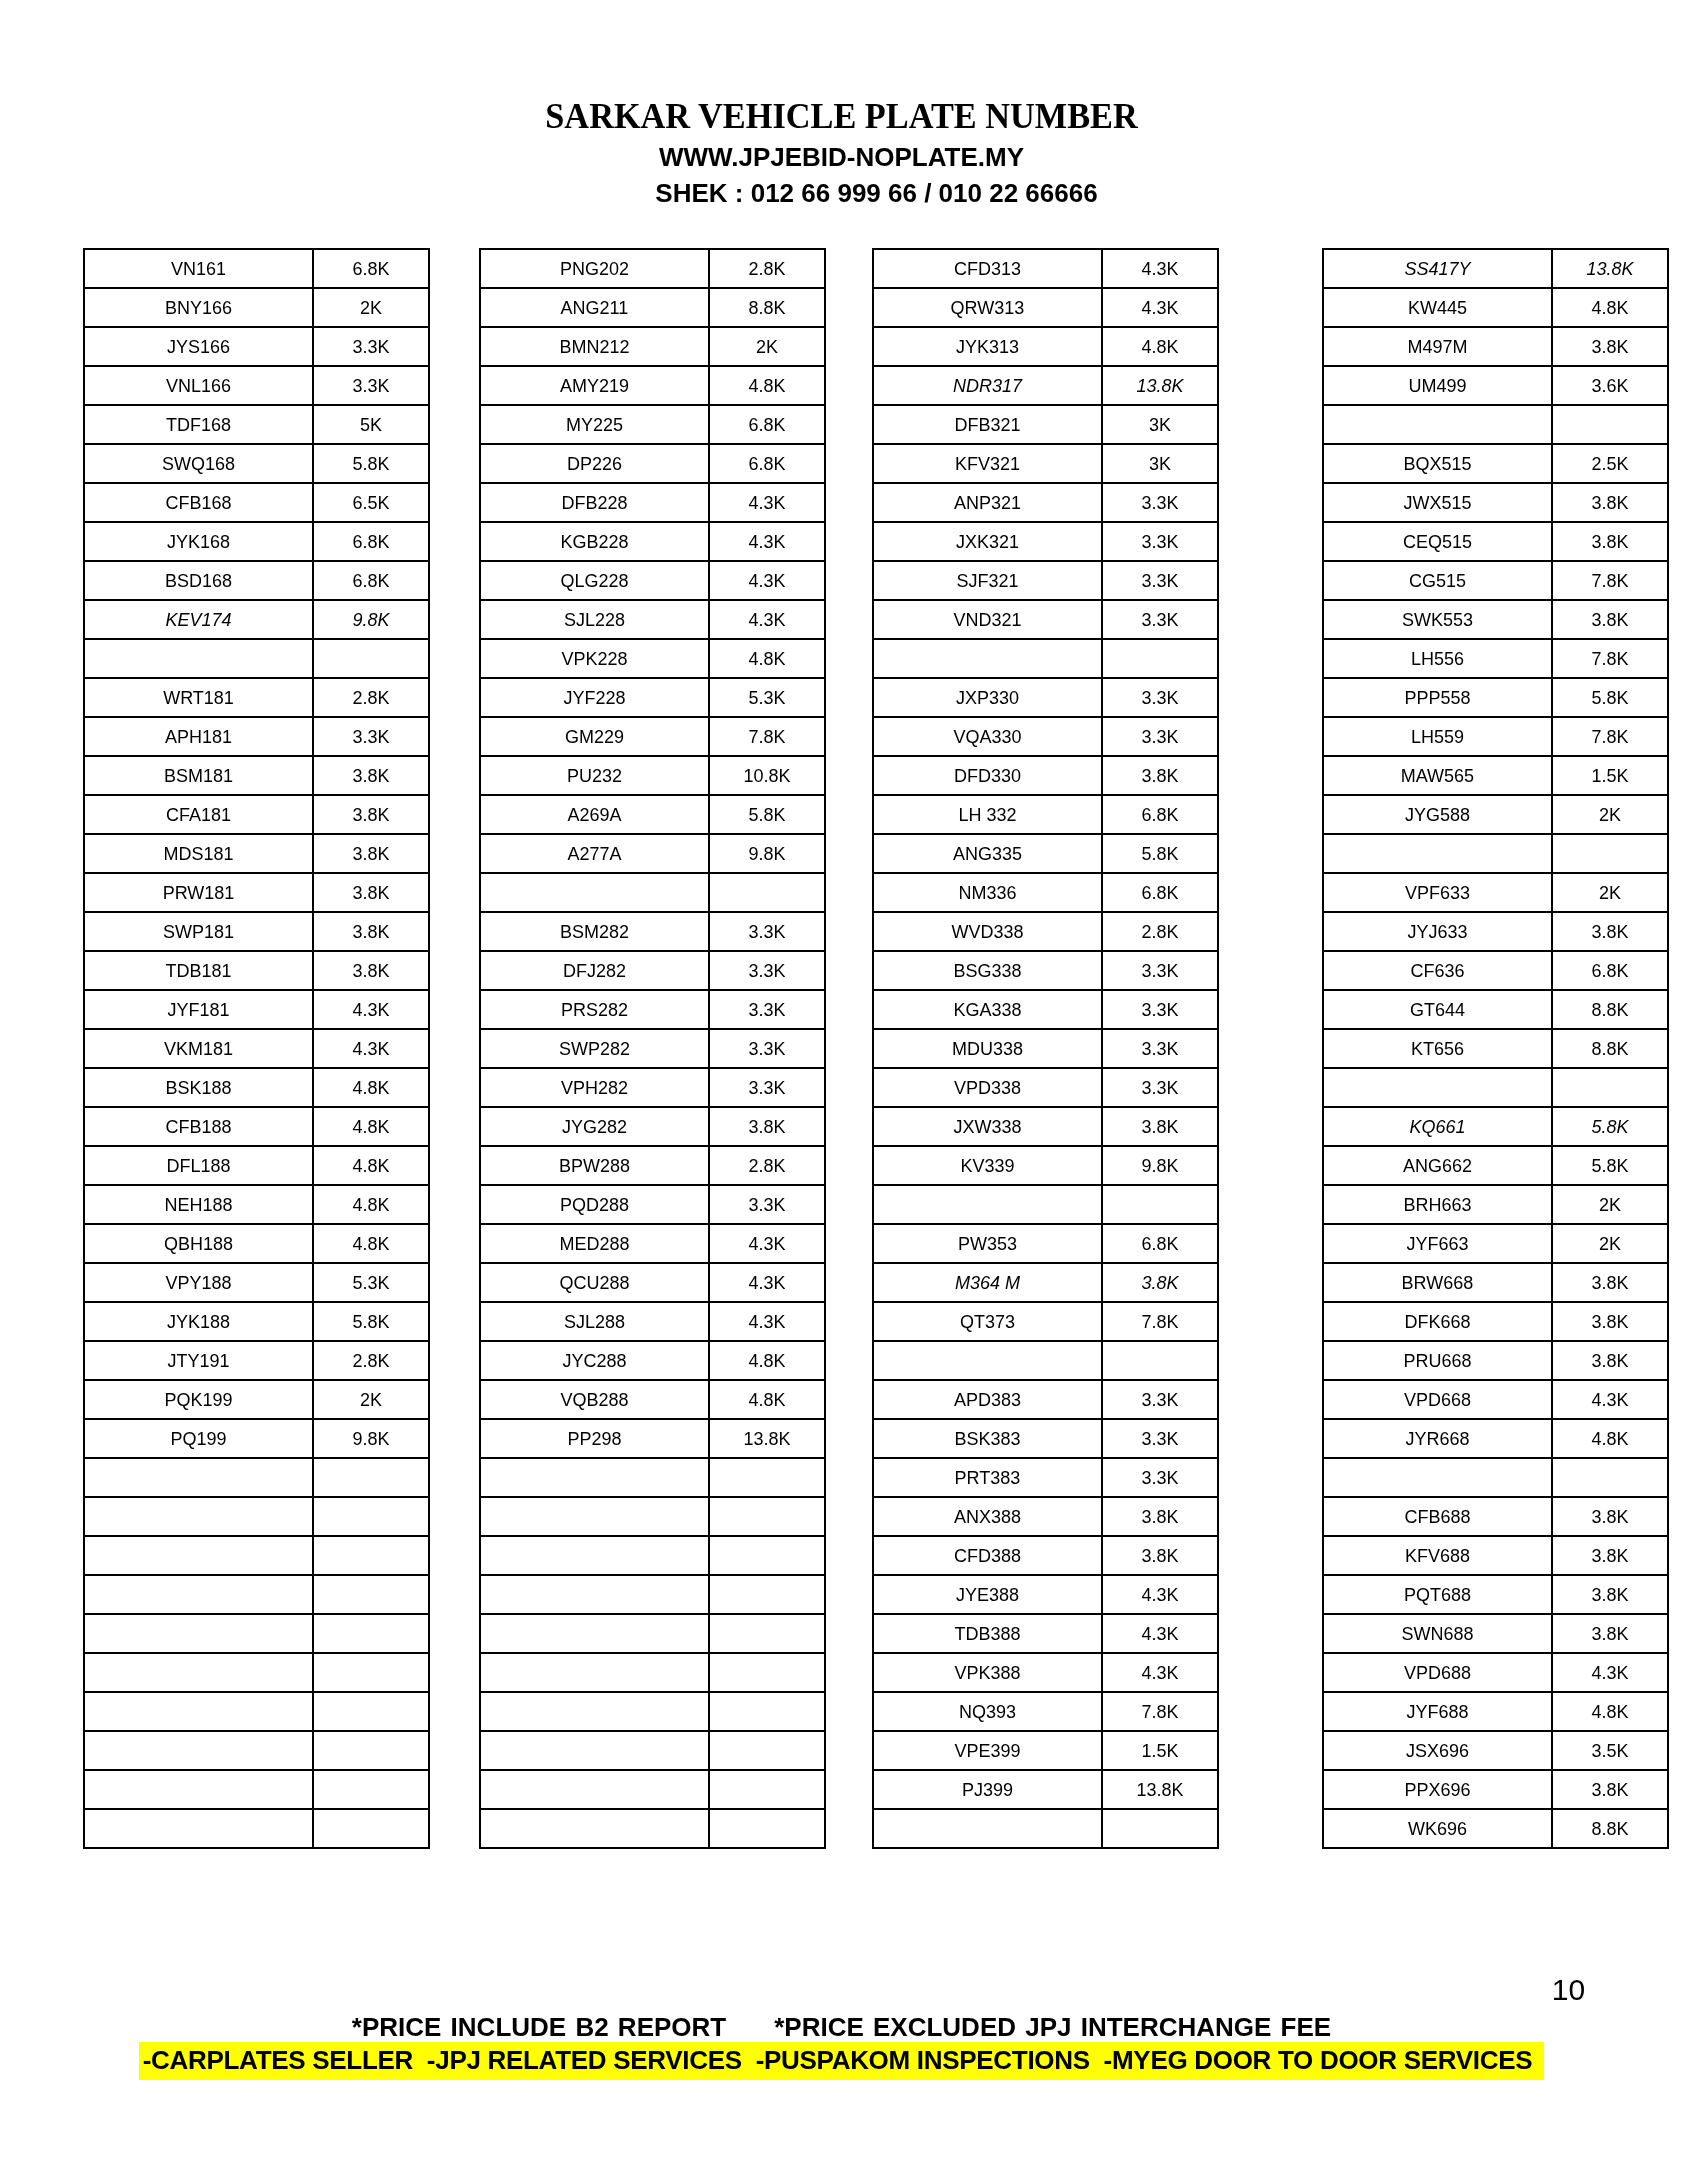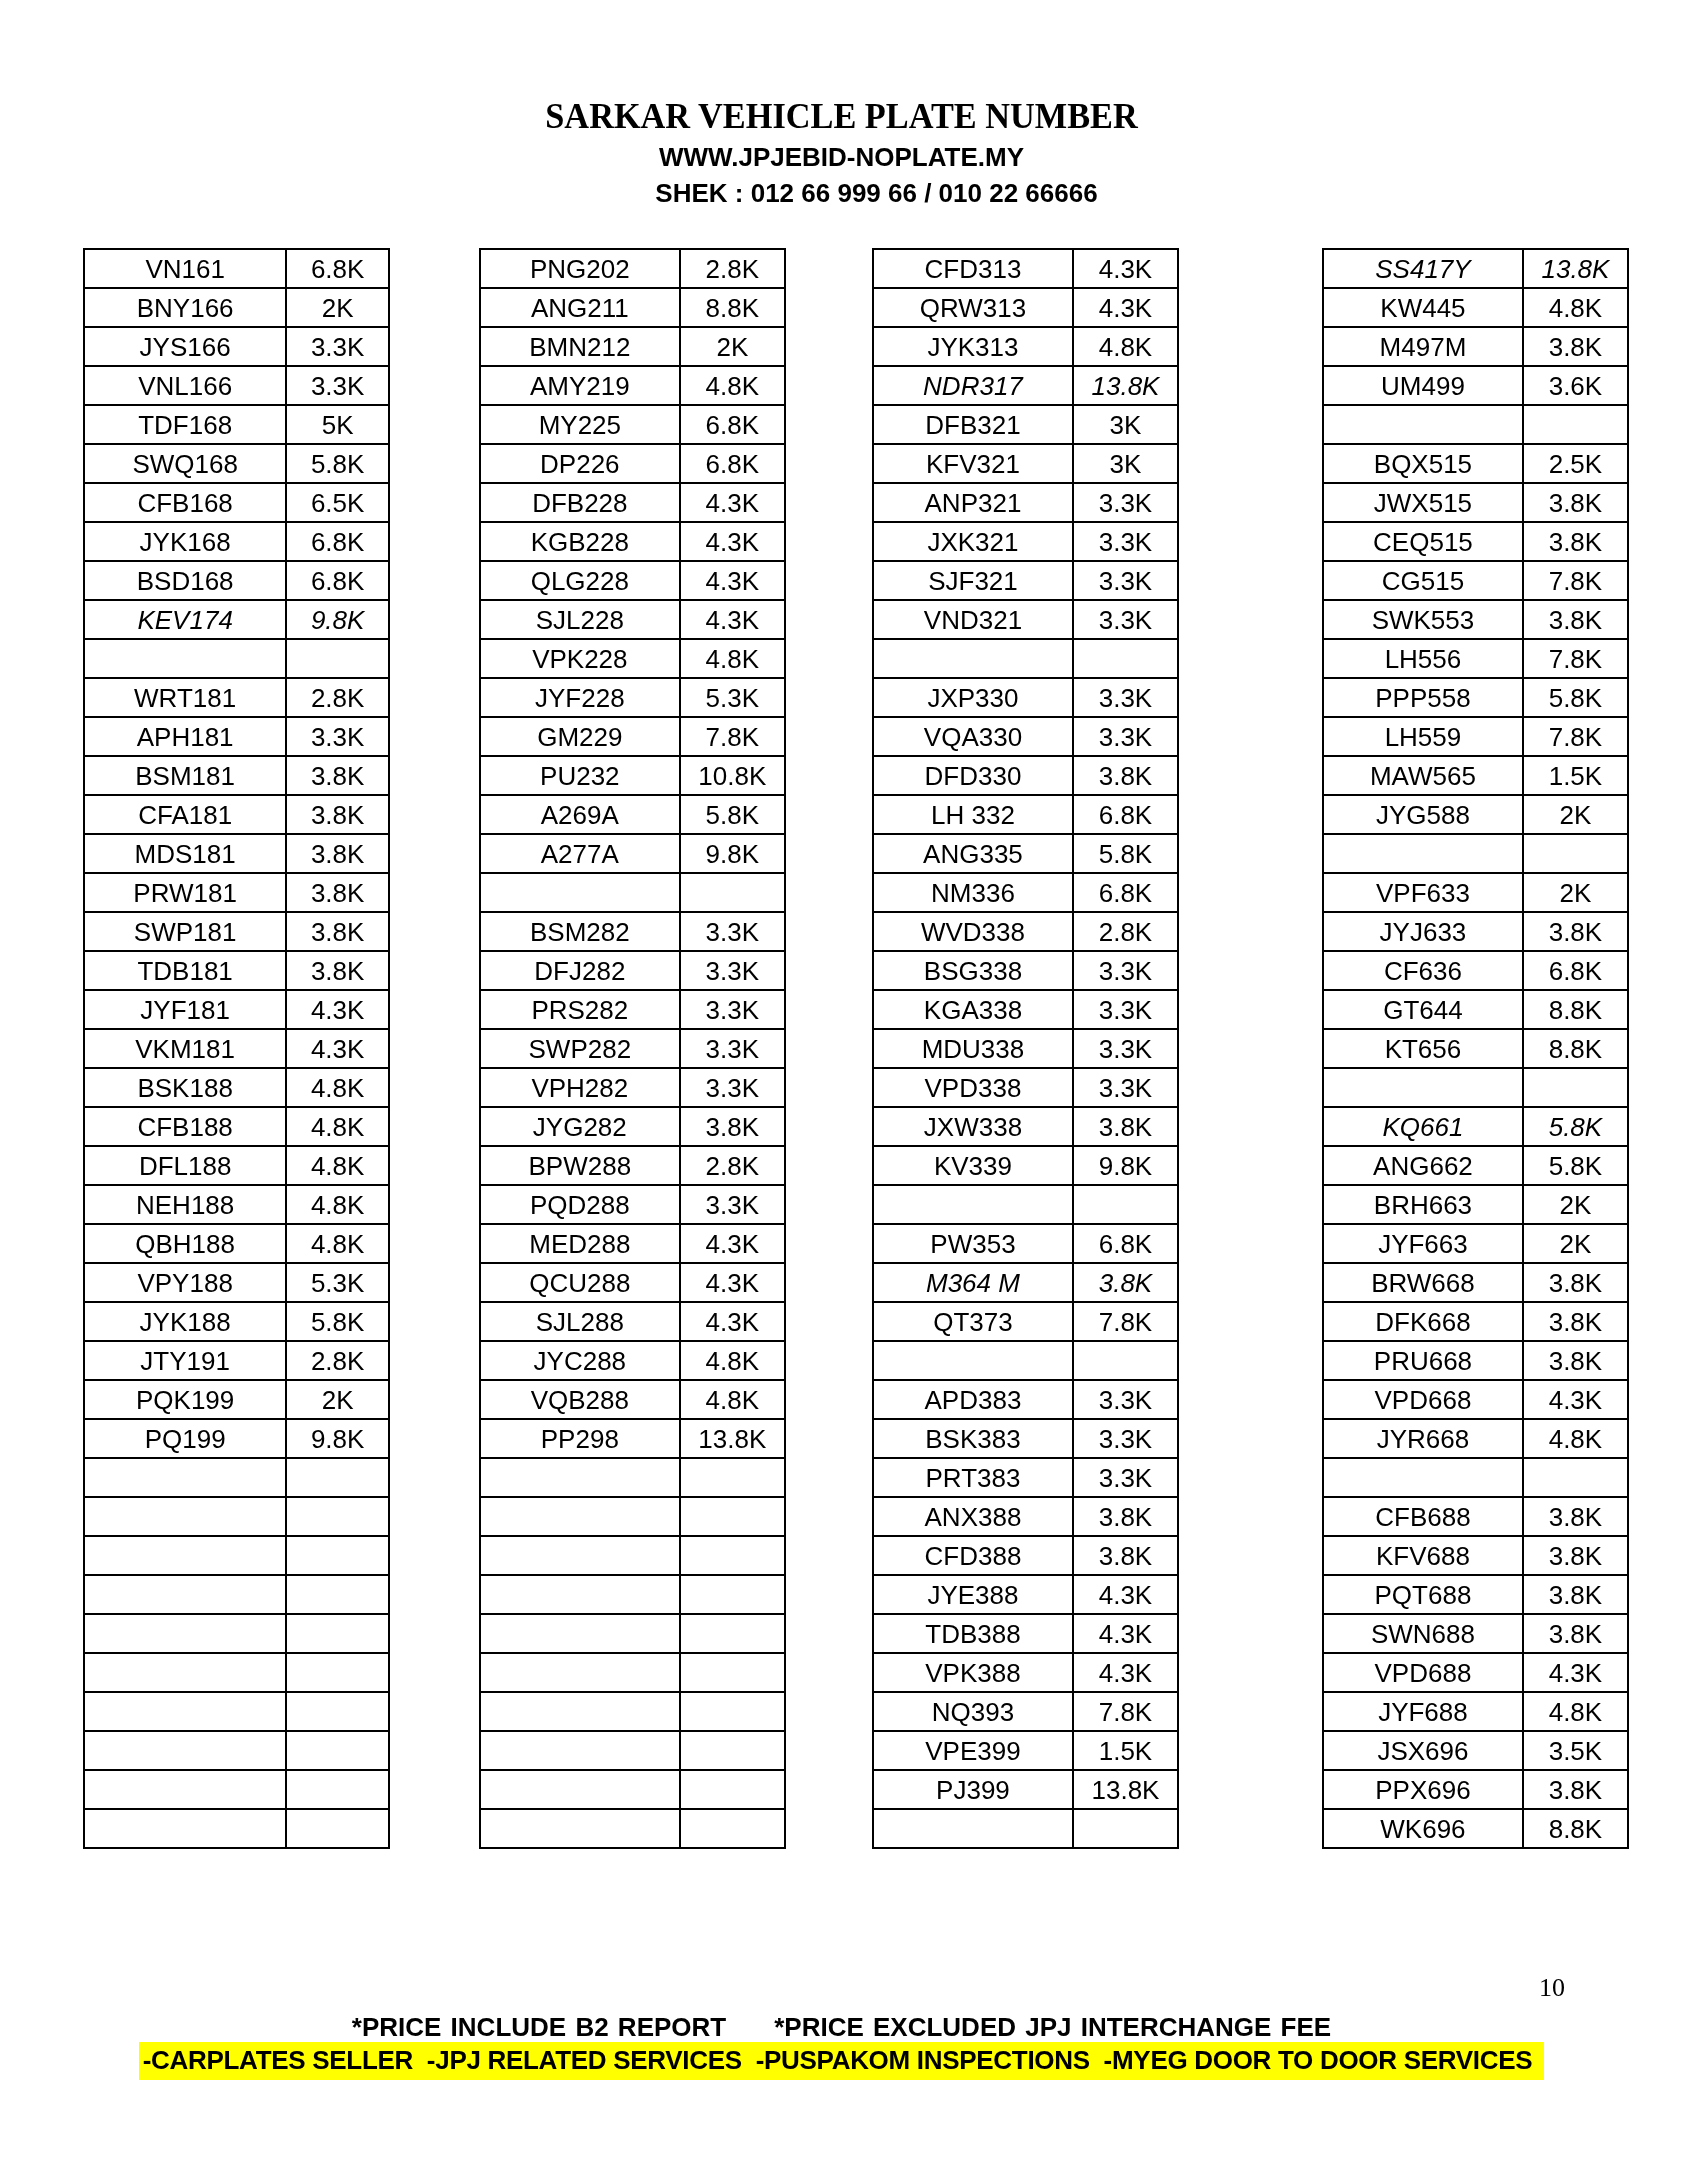--- a/index.html
+++ b/index.html
@@ -9,37 +9,37 @@
     font-family: "Liberation Serif", "DejaVu Serif", serif; font-weight: bold; font-size: 35px;
     letter-spacing: 0px; transform: scaleX(0.98);
   }
   .sub {
     position: absolute; left: 0; width: 1683px; text-align: center;
     font-family: "Liberation Sans", "DejaVu Sans", sans-serif; font-weight: bold; font-size: 26px;
   }
   .sub.url { top: 142px; }
   .sub.phone { top: 178px; margin-left: 35px; }
   .plate-table {
-    position: absolute; top: 248px; width: 307px; border-collapse: collapse;
-    font-family: "Liberation Sans", "DejaVu Sans", sans-serif; font-size: 26px;
+    position: absolute; top: 248px; width: 347px; border-collapse: collapse;
+    font-family: "Liberation Sans", "DejaVu Sans", sans-serif; font-size: 18px;
   }
   .plate-table td {
     border: 2px solid #000; height: 37px; padding: 0; text-align: center; vertical-align: middle;
     line-height: 1;
   }
   .plate-table td.plate { width: 229px; }
   .plate-table td.price { width: 115px; }
   .plate-table tr.italic td { font-style: italic; }
   #t1 { left: 83px; }
   #t2 { left: 479px; }
   #t3 { left: 872px; }
   #t4 { left: 1322px; }
   .page-num {
-    position: absolute; top: 1973px; left: 1539px; width: 59px; text-align: left;
-    font-family: Liberation Serif, serif; font-size: 26px;
+    position: absolute; top: 1973px; left: 1539px; width: 59px; text-align: center;
+    font-family: Liberation Sans, sans-serif; font-size: 30px;
   }
   .notes {
     position: absolute; top: 2012px; left: 0; width: 1683px; text-align: center;
     font-family: "Liberation Sans", "DejaVu Sans", sans-serif; font-size: 26px;
     word-spacing: 2px;
     font-weight: bold;
   }
   .notes span + span { margin-left: 48px; }
   .services-wrap { position: absolute; top: 2042px; left: 0; width: 1683px; text-align: center; }
   .services {

